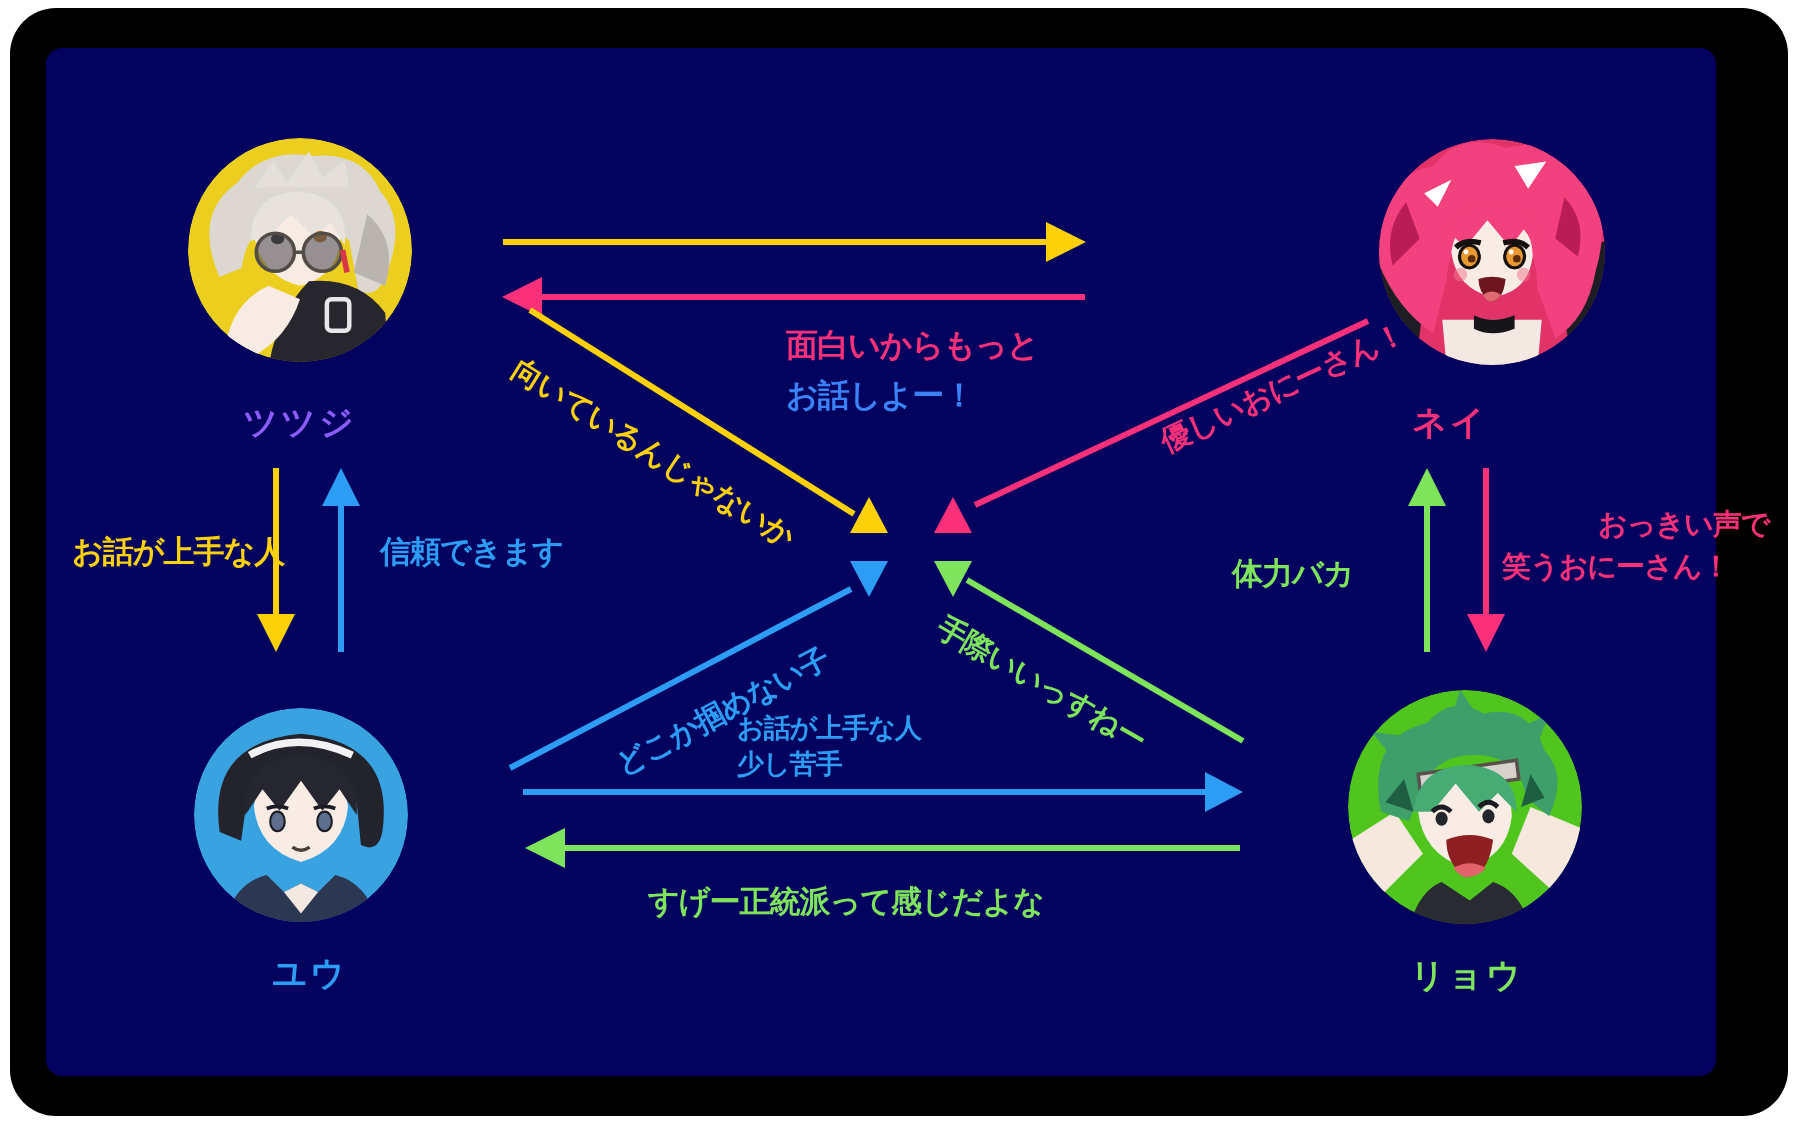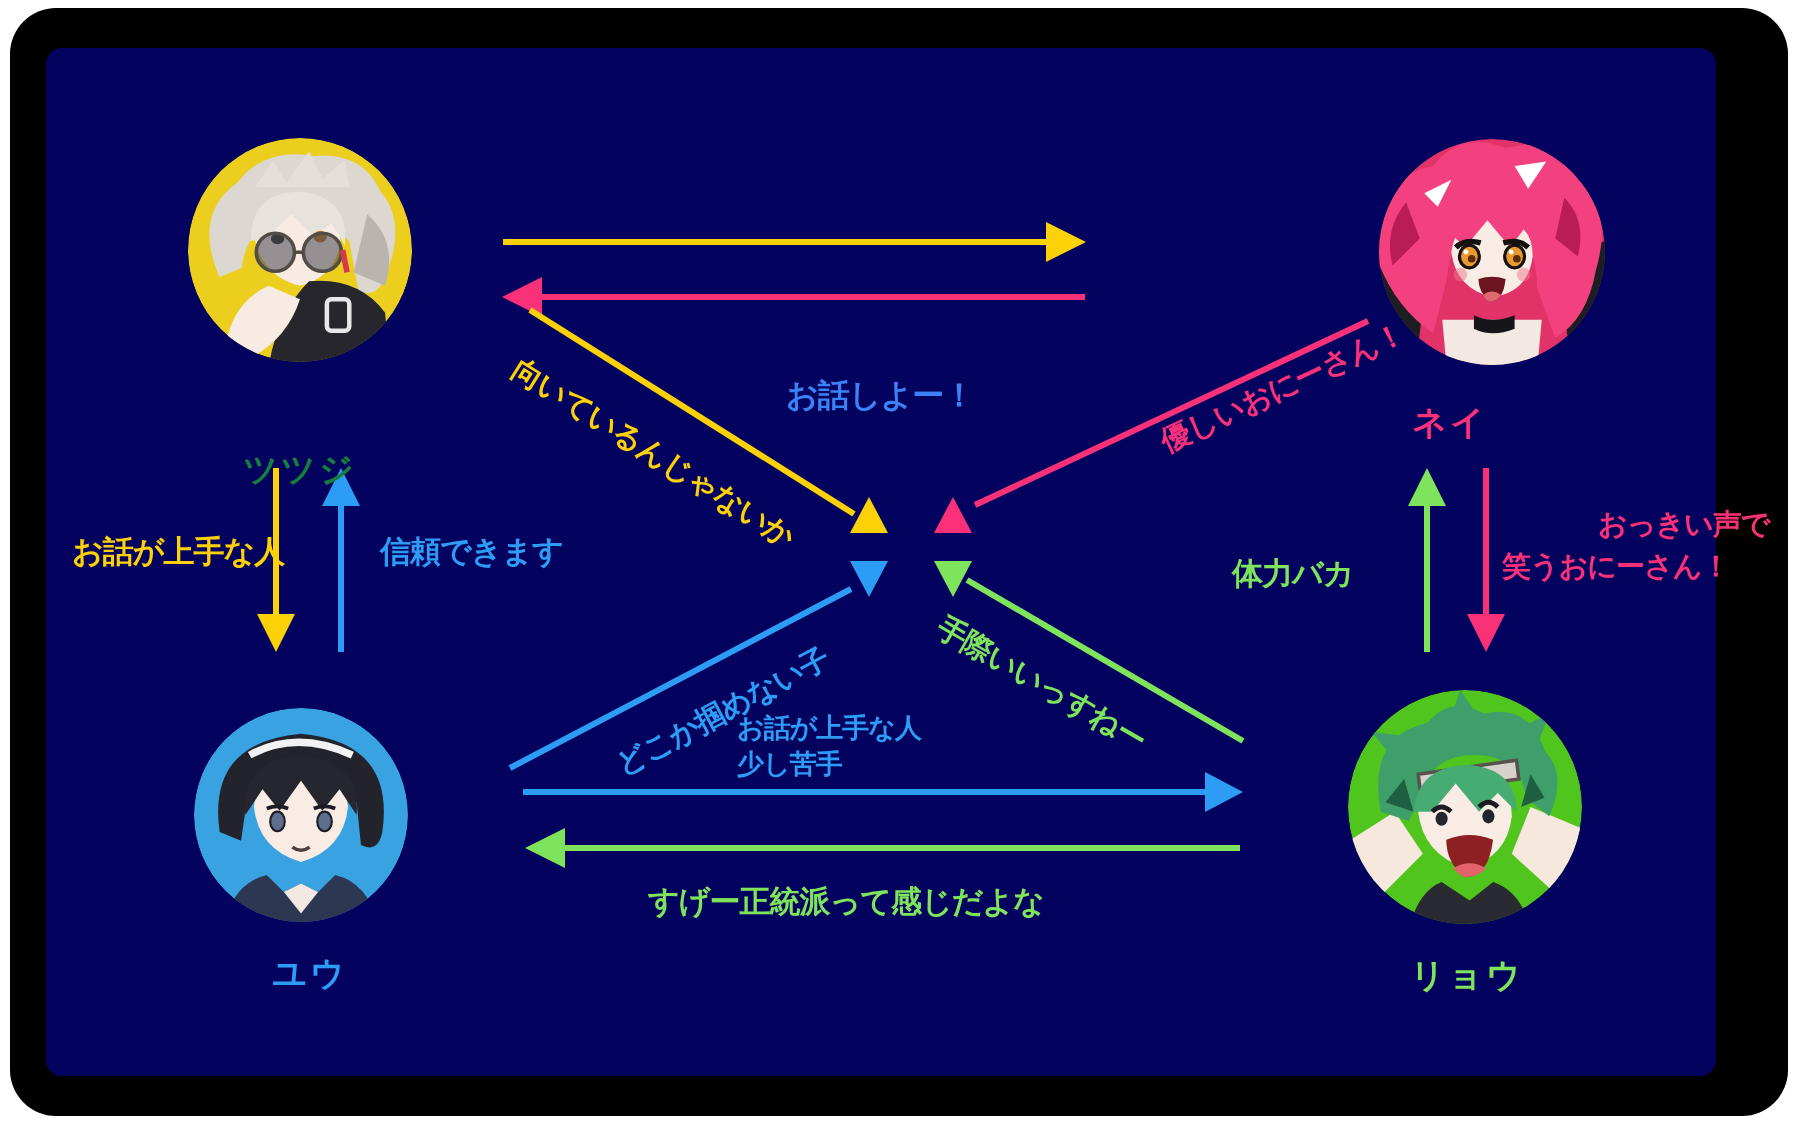--- a/index.html
+++ b/index.html
@@ -216,26 +216,27 @@
         </g>
         <g>
           <path d="M42 64 Q52 60 62 64 Q60 80 50 80 Q42 74 42 64 Z" fill="#8e1f22"></path>
           <path d="M45 76 Q52 72 59 76 Q56 80 50 80 Q47 79 45 76 Z" fill="#e2636b"></path>
         </g>
         <path d="M26 102 Q30 86 40 82 L52 90 L62 82 Q74 86 78 102 Z" fill="#2a2a33"></path>
       </g>
     </svg>
   </div>
 
-  <div class="cname" style="left: 190px; top: 405px; width: 220px; color: #15803d; margin-top: 47px;">ツツジ</div>
+  <div class="cname" style="left: 190px; top: 405px; width: 220px; color: #8b5cf6;">ツツジ</div>
   <div class="cname" style="left: 1350px; top: 405px; width: 200px; color: rgb(250, 49, 121);">ネイ</div>
   <div class="cname" style="left: 210px; top: 956px; width: 200px; color: rgb(45, 156, 244);">ユウ</div>
   <div class="cname" style="left: 1367px; top: 958px; width: 200px; color: rgb(125, 228, 91);">リョウ</div>
 
 
+  <div class="lbl fs32" style="left: 786px; top: 327px; color: rgb(250, 49, 121);">面白いからもっと</div>
   <div class="lbl fs32" style="left: 786px; top: 377px; color: #3b82f6;">お話しよー！</div>
 
   <div class="lbl fs30 rot" style="left: 524px; top: 352px; transform: rotate(32deg); color: rgb(253, 209, 8);">向いているんじゃないか</div>
 
   <div class="lbl fs30 rot" style="left: 1155px; top: 428px; transform: rotate(-25deg); color: rgb(250, 49, 121);">優しいおにーさん！</div>
 
   <div class="lbl fs31" style="left: 72px; top: 534px; color: rgb(253, 209, 8);">お話が上手な人</div>
   <div class="lbl fs31" style="left: 380px; top: 534px; color: rgb(45, 156, 244);">信頼できます</div>
 
   <div class="lbl fs31" style="left: 1232px; top: 556px; color: rgb(125, 228, 91);">体力バカ</div>

